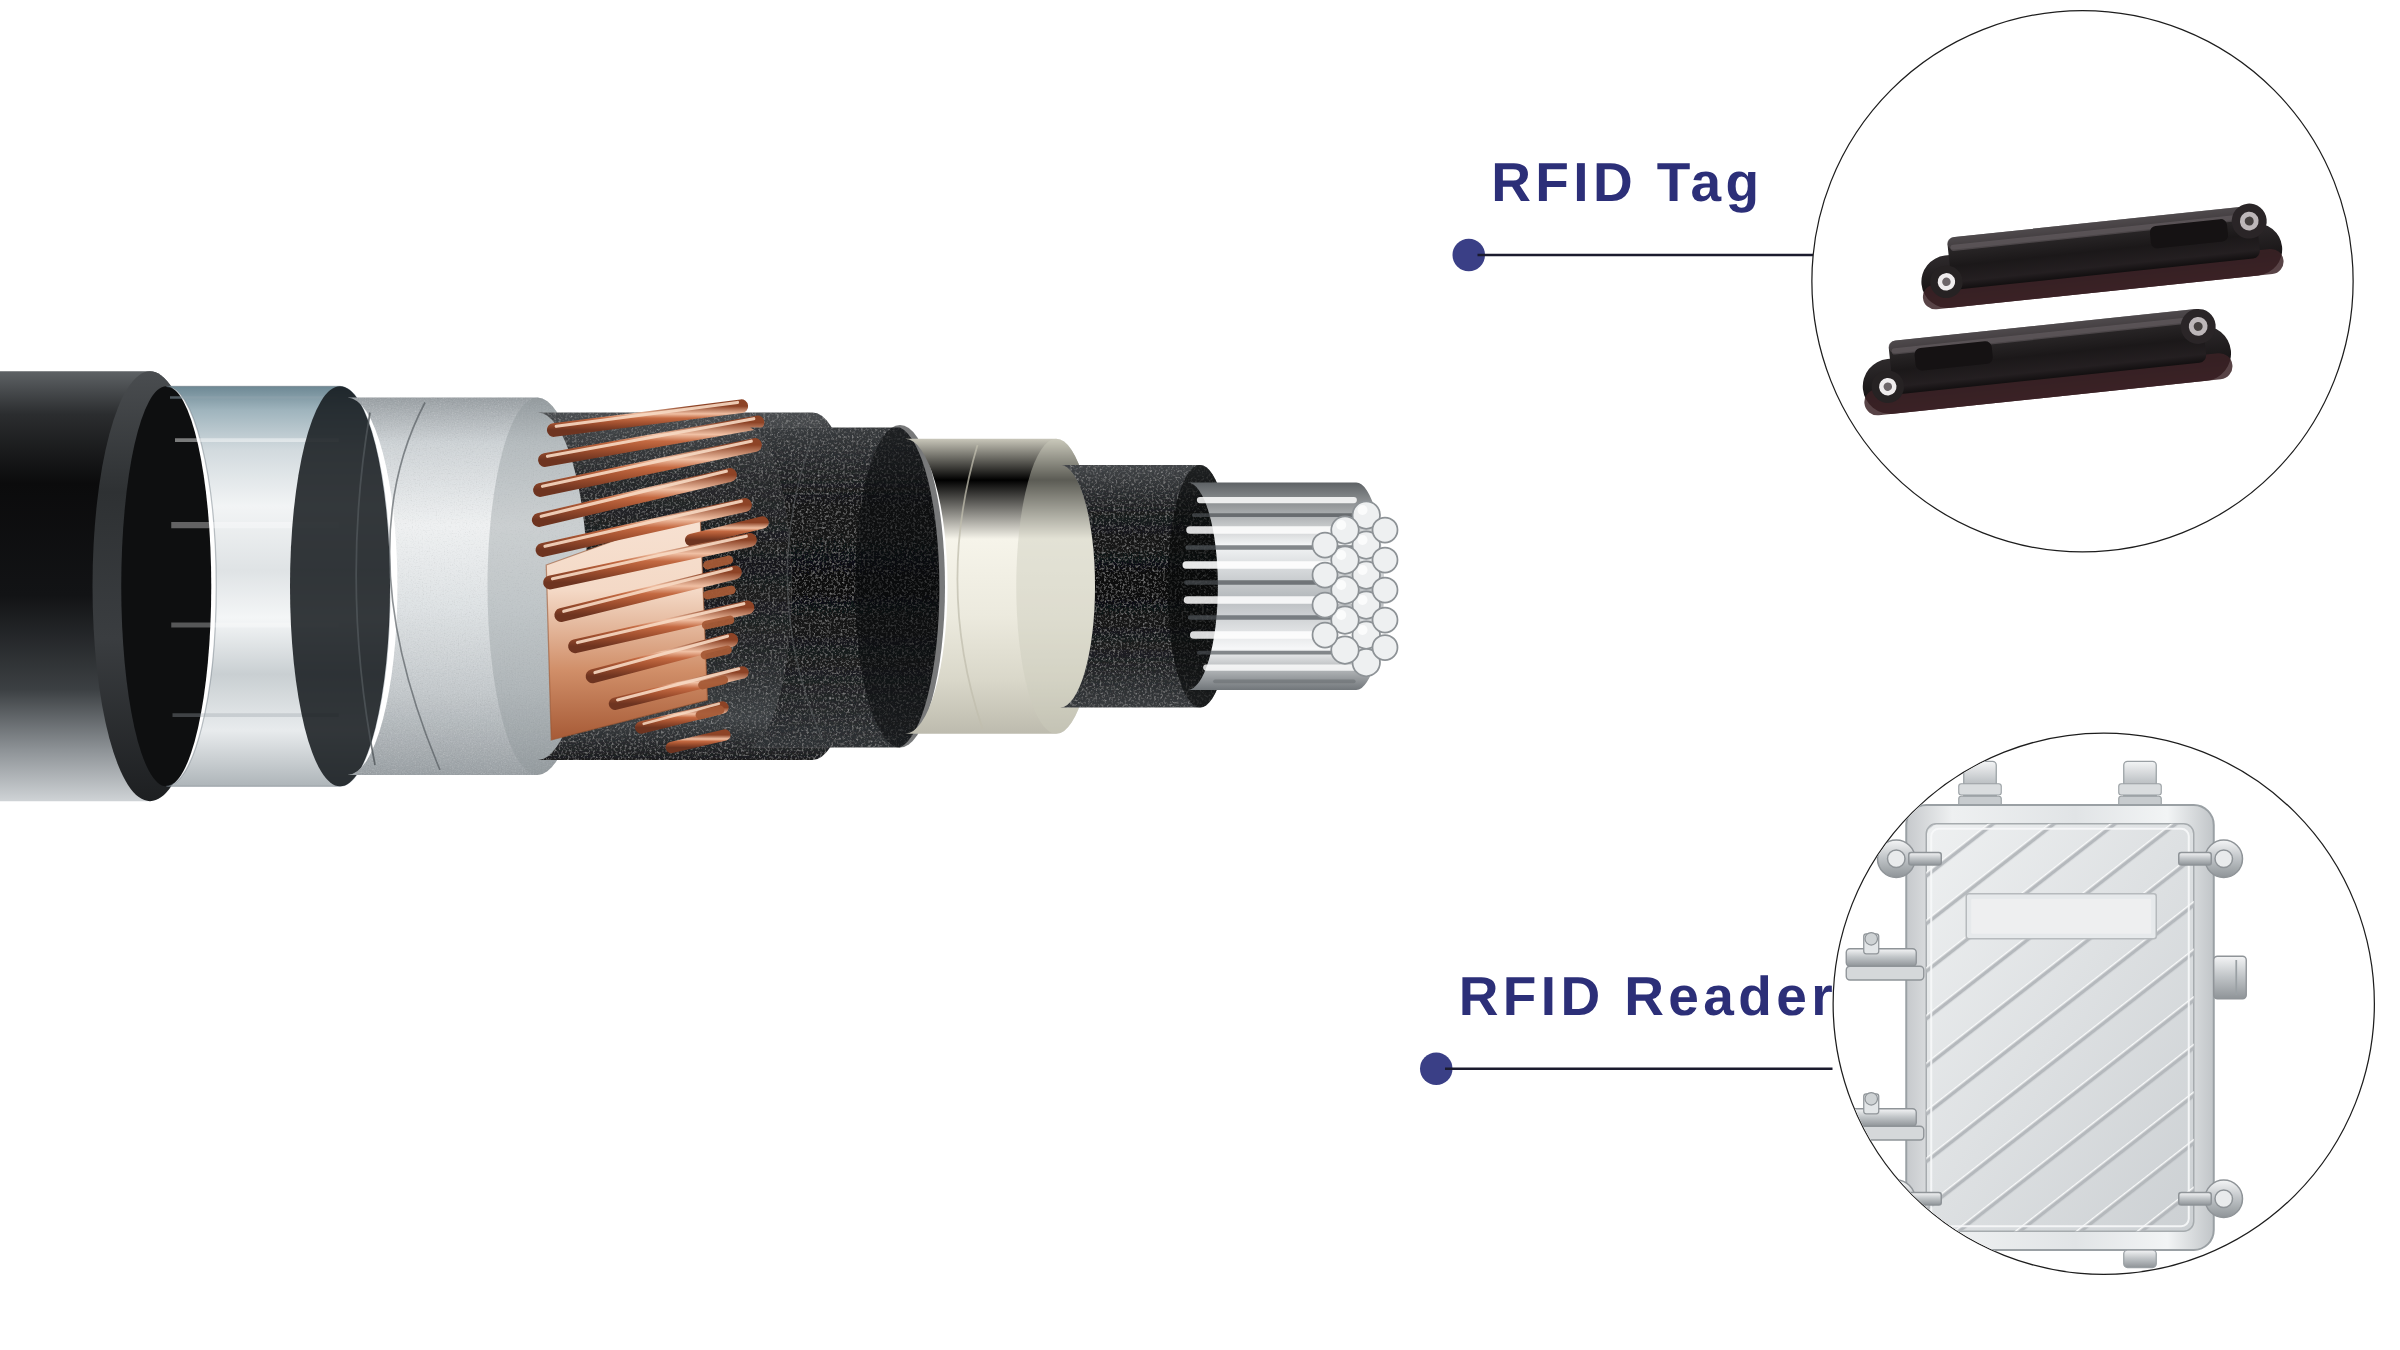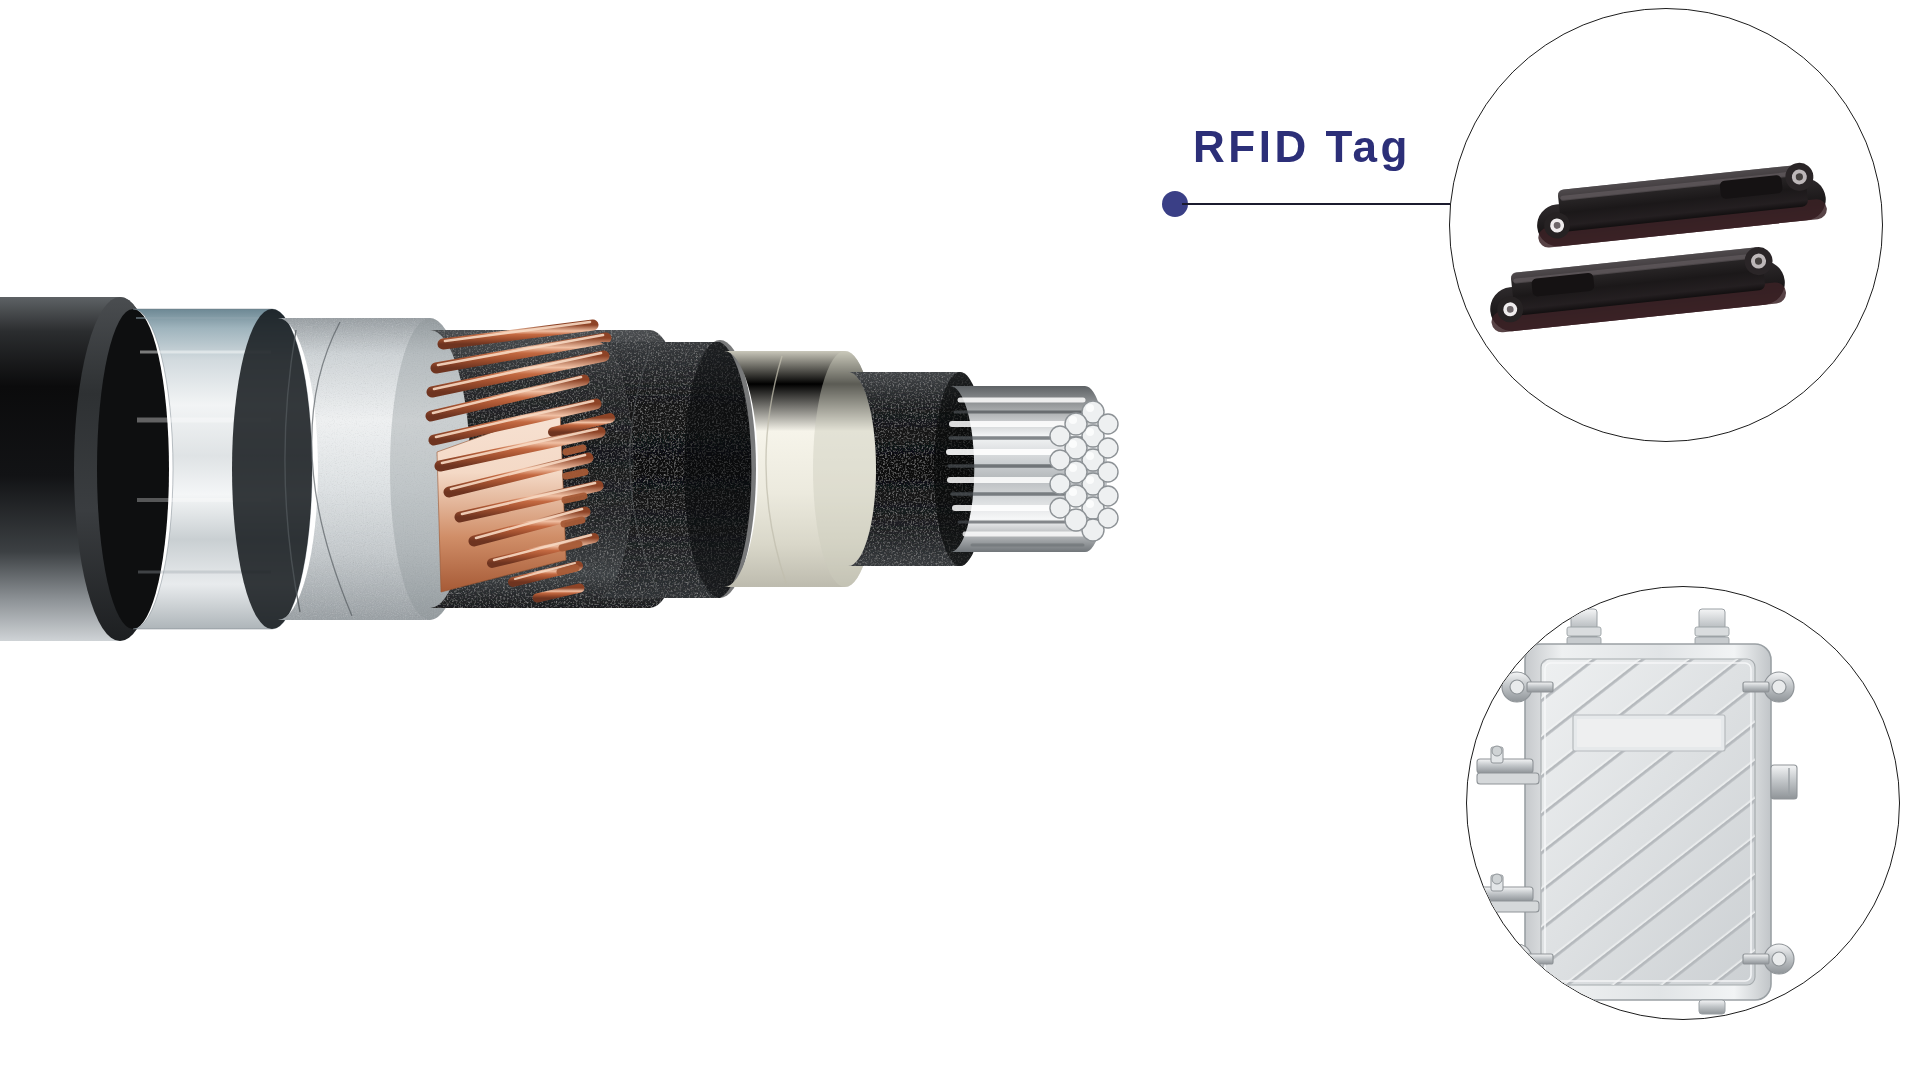--- a/index.html
+++ b/index.html
@@ -337,20 +337,27 @@
   </div>
 
   <div class="callout" id="callout-rfid-tag" style="left:1162px; top:125px;">
     <div class="callout-text" style="margin-left:31px;">RFID Tag</div>
     <div class="callout-line-wrap" style="margin-top:22px;">
       <div class="callout-dot"></div>
       <div class="callout-rule" style="width:280px;"></div>
     </div>
   </div>
 
+  <div class="callout" id="callout-rfid-reader" style="left:1136px; top:776px;">
+    <div class="callout-text" style="margin-left:31px;">RFID Reader</div>
+    <div class="callout-line-wrap" style="margin-top:22px;">
+      <div class="callout-dot"></div>
+      <div class="callout-rule" style="width:310px;"></div>
+    </div>
+  </div>
 
   <div class="bubble" id="bubble-rfid-tag" style="left:1449px; top:8px; width:432px; height:432px;">
     <div class="bubble-inner">
       <svg width="432" height="432" viewBox="0 0 432 432">
         <defs>
           <linearGradient id="tagBody" x1="0" y1="0" x2="0" y2="1">
             <stop offset="0" stop-color="#4a4749"></stop>
             <stop offset="0.18" stop-color="#2b2829"></stop>
             <stop offset="0.55" stop-color="#1b1819"></stop>
             <stop offset="0.85" stop-color="#241f21"></stop>

